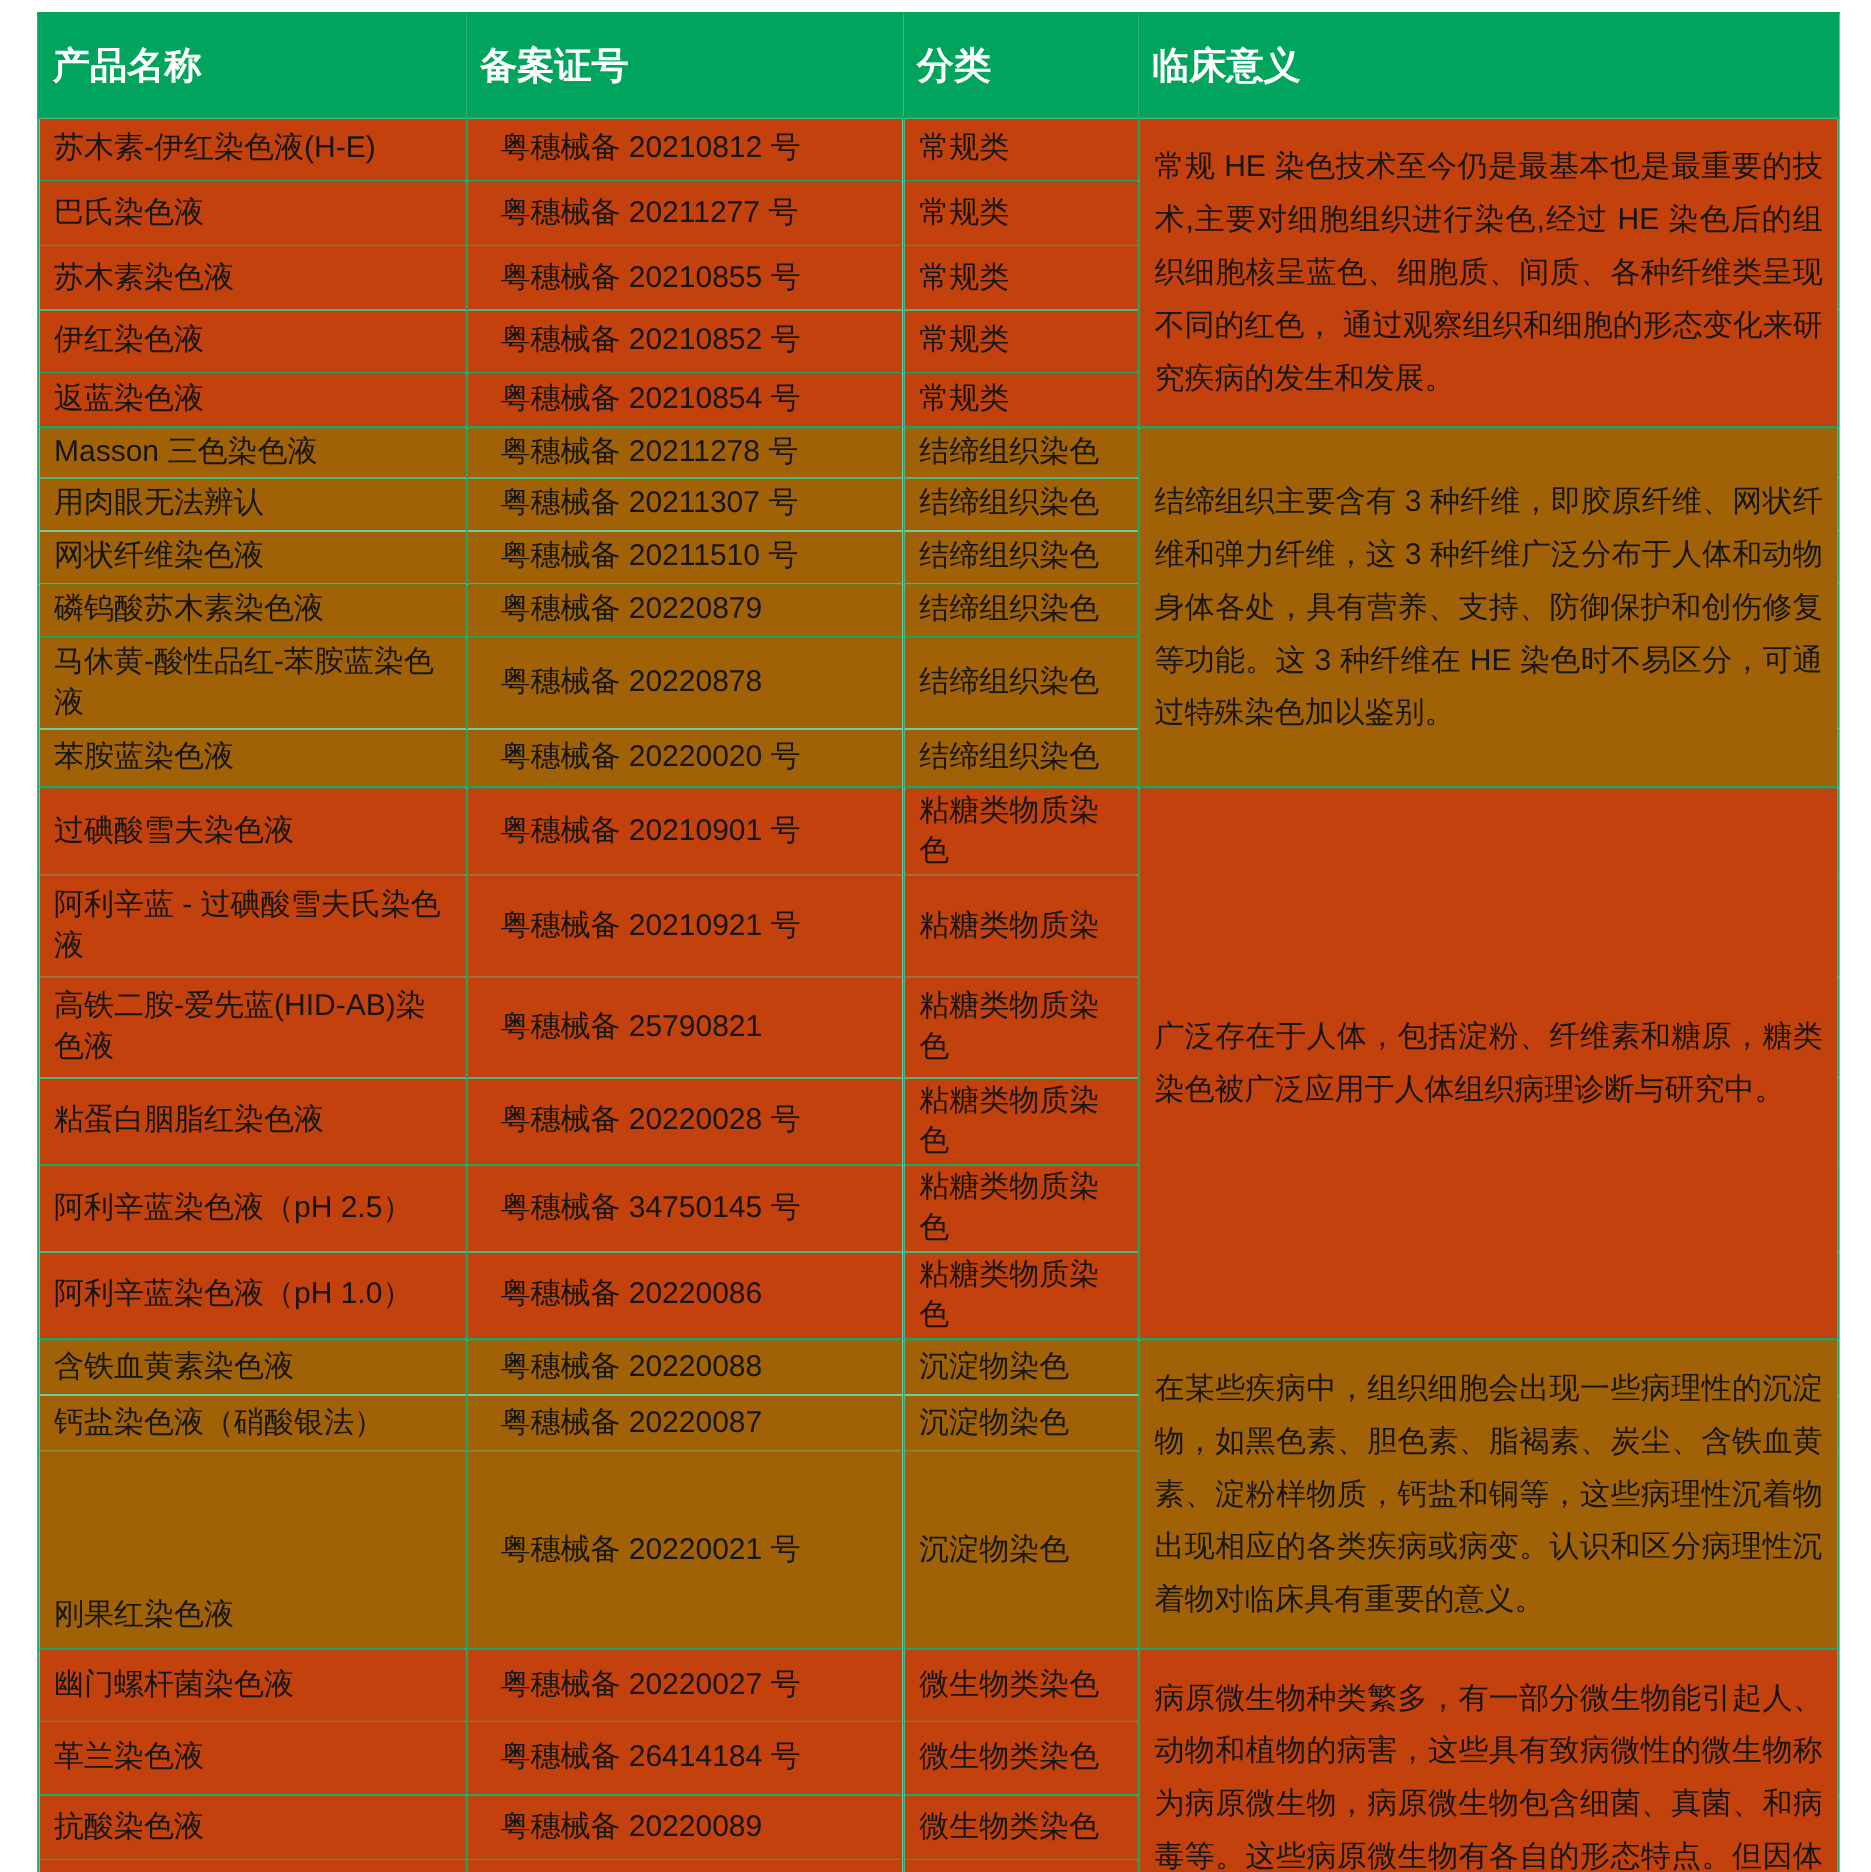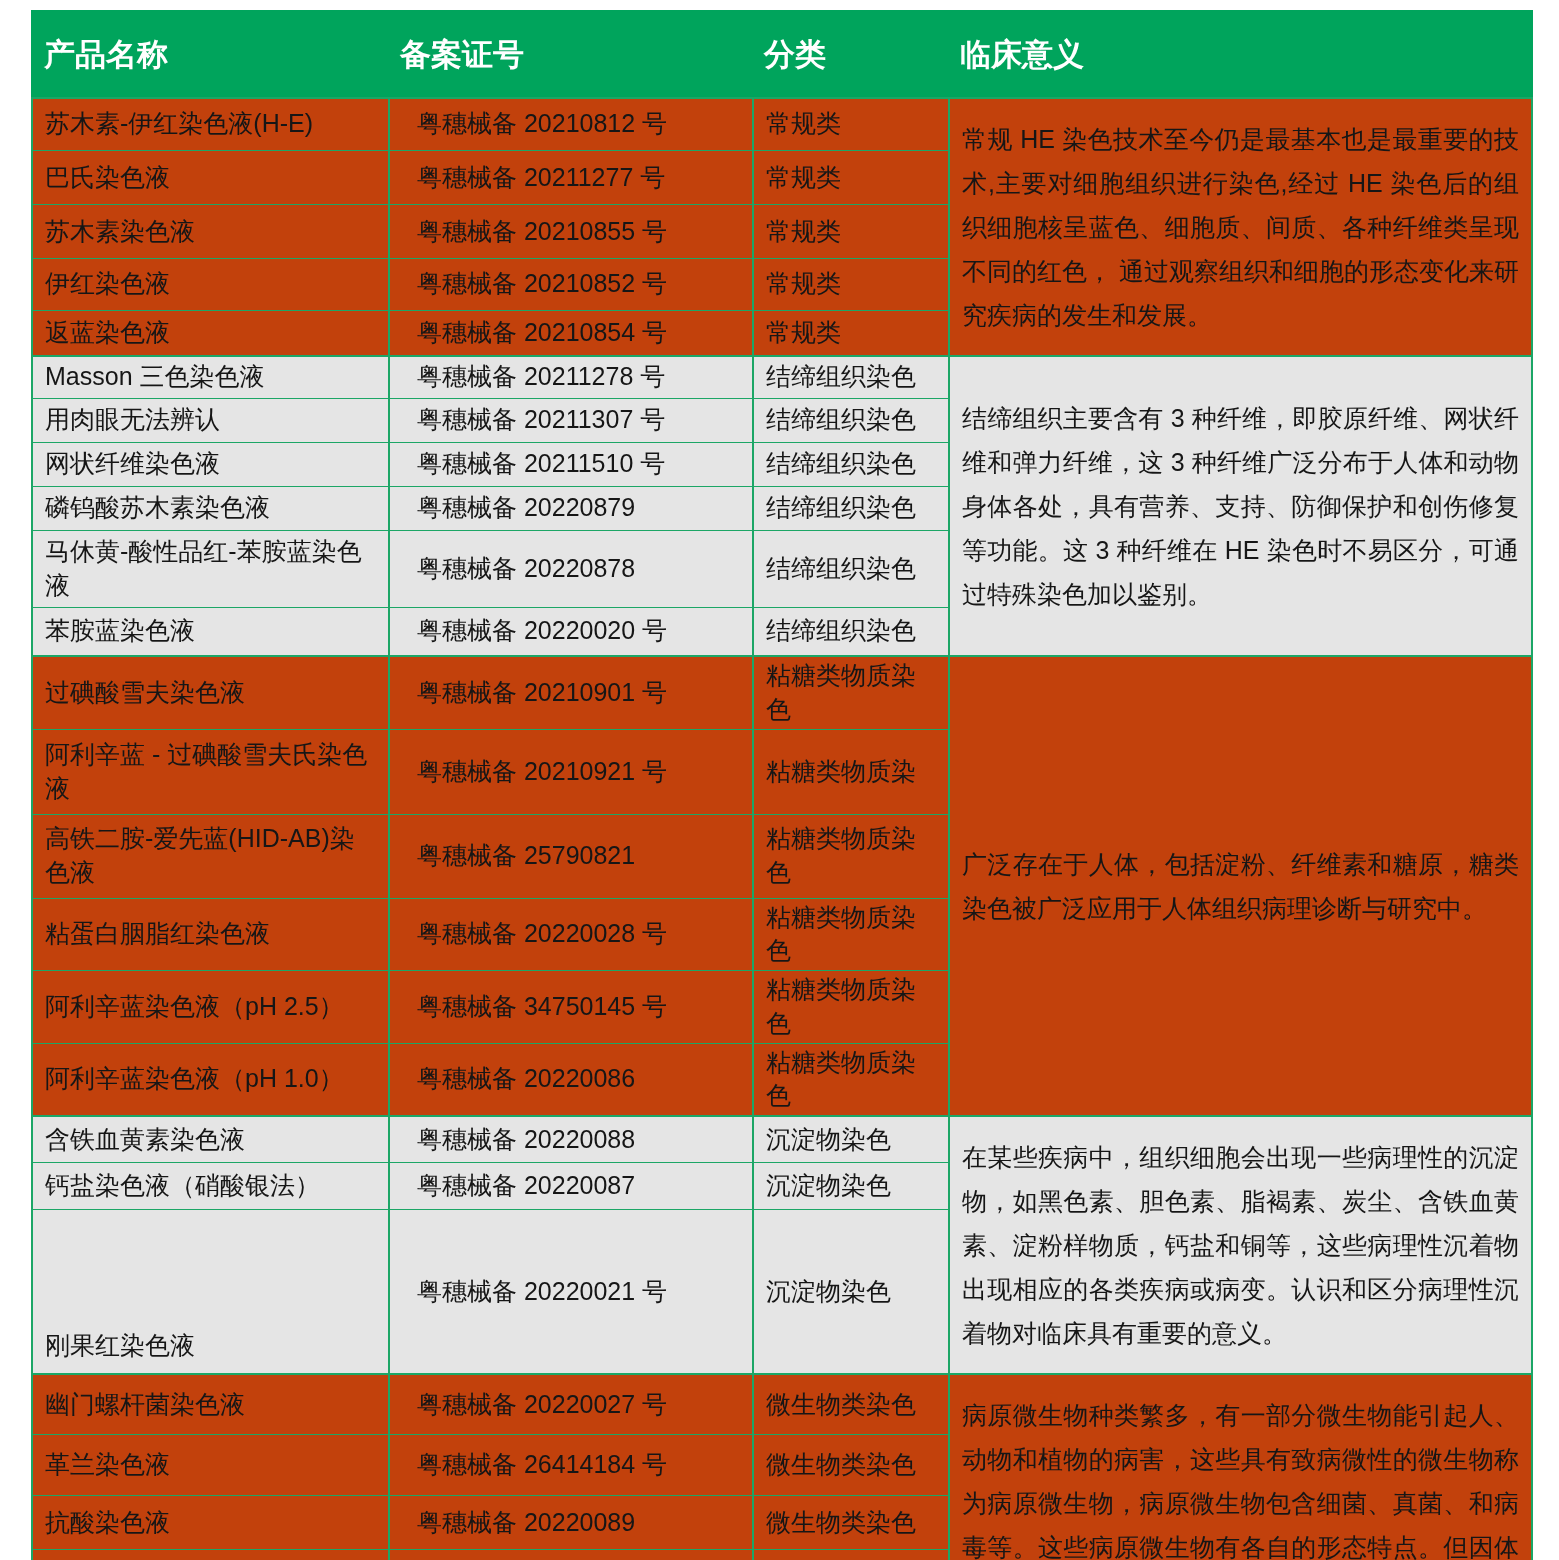--- a/index.html
+++ b/index.html
@@ -10,21 +10,21 @@
         border:2px solid #00A45C;}
   col.c1{width:357px;} col.c2{width:364px;} col.c3{width:196px;} col.c4{width:583px;}
   th{background:#00A45C;color:#ffffff;font-size:31px;font-weight:bold;
      text-align:left;padding:0 8px 0 11px;height:85px;vertical-align:middle;
      border:0;}
   td{border:solid #1CA666;border-width:1px 2px;font-size:25px;
      padding:2px 12px;vertical-align:middle;overflow:hidden;
      line-height:1.35;}
   tr.gstart td{border-top-width:2px;}
   .tint td{background:#c2410c;}
-  .plain td{background:#e5e5e5;margin-top:29px;}
+  .plain td{background:#a16207;margin-top:29px;}
   td.clinical{text-align:justify;line-height:44px;padding:18px 12px;}
   td.vbottom{vertical-align:bottom;padding-bottom:10px;}
   td.num{letter-spacing:0px;padding-left:27px;}
 </style>
 </head>
 <body>
 
 <div class="wrap">
 <table>
   <colgroup>

